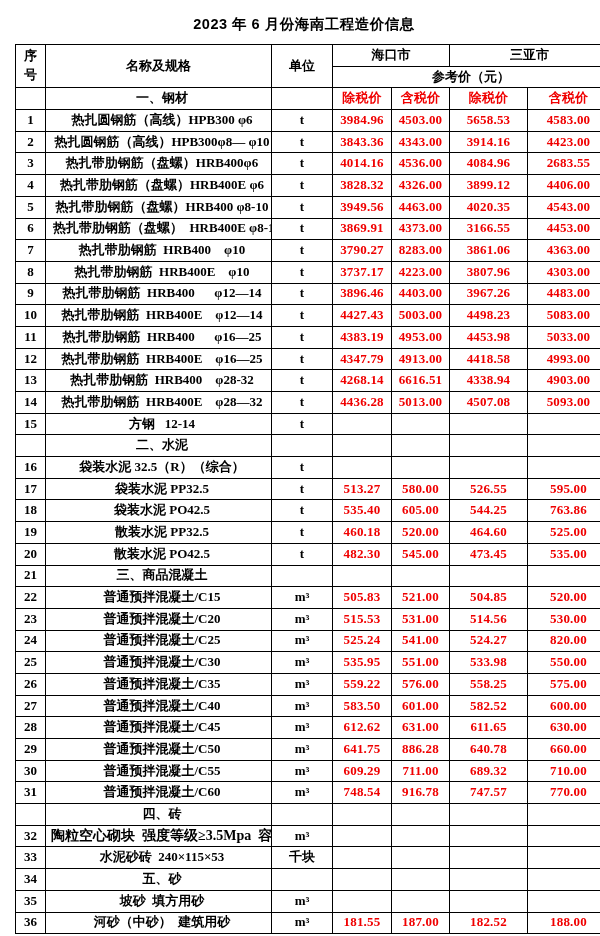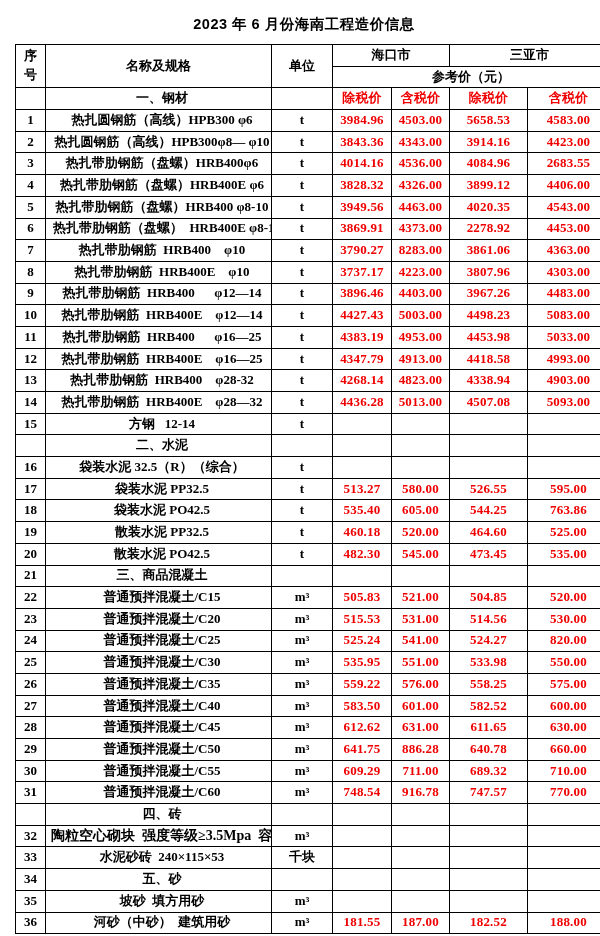--- a/index.html
+++ b/index.html
@@ -121,21 +121,21 @@
     <td class="c-p">4020.35</td>
     <td class="c-p">4543.00</td>
   </tr>
 
   <tr>
     <td class="c-no">6</td>
     <td class="c-name">热扎带肋钢筋（盘螺）  HRB400E φ8-10</td>
     <td class="c-unit">t</td>
     <td class="c-p">3869.91</td>
     <td class="c-p">4373.00</td>
-    <td class="c-p">2278.92</td>
+    <td class="c-p">3166.55</td>
     <td class="c-p">4453.00</td>
   </tr>
 
   <tr>
     <td class="c-no">7</td>
     <td class="c-name">热扎带肋钢筋  HRB400    φ10</td>
     <td class="c-unit">t</td>
     <td class="c-p">3790.27</td>
     <td class="c-p">8283.00</td>
     <td class="c-p">3861.06</td>
@@ -190,21 +190,21 @@
     <td class="c-p">4913.00</td>
     <td class="c-p">4418.58</td>
     <td class="c-p">4993.00</td>
   </tr>
 
   <tr>
     <td class="c-no">13</td>
     <td class="c-name">热扎带肋钢筋  HRB400    φ28-32</td>
     <td class="c-unit">t</td>
     <td class="c-p">4268.14</td>
-    <td class="c-p">4823.00</td>
+    <td class="c-p">6616.51</td>
     <td class="c-p">4338.94</td>
     <td class="c-p">4903.00</td>
   </tr>
 
   <tr>
     <td class="c-no">14</td>
     <td class="c-name">热扎带肋钢筋  HRB400E    φ28—32</td>
     <td class="c-unit">t</td>
     <td class="c-p">4436.28</td>
     <td class="c-p">5013.00</td>

